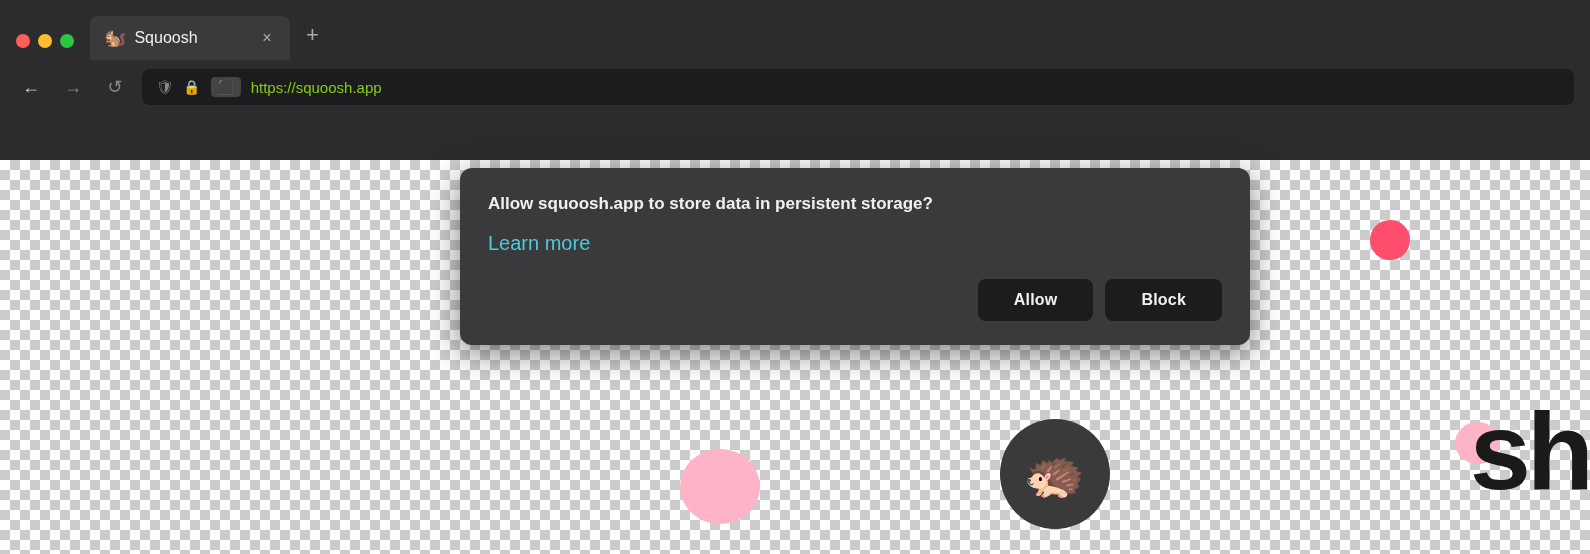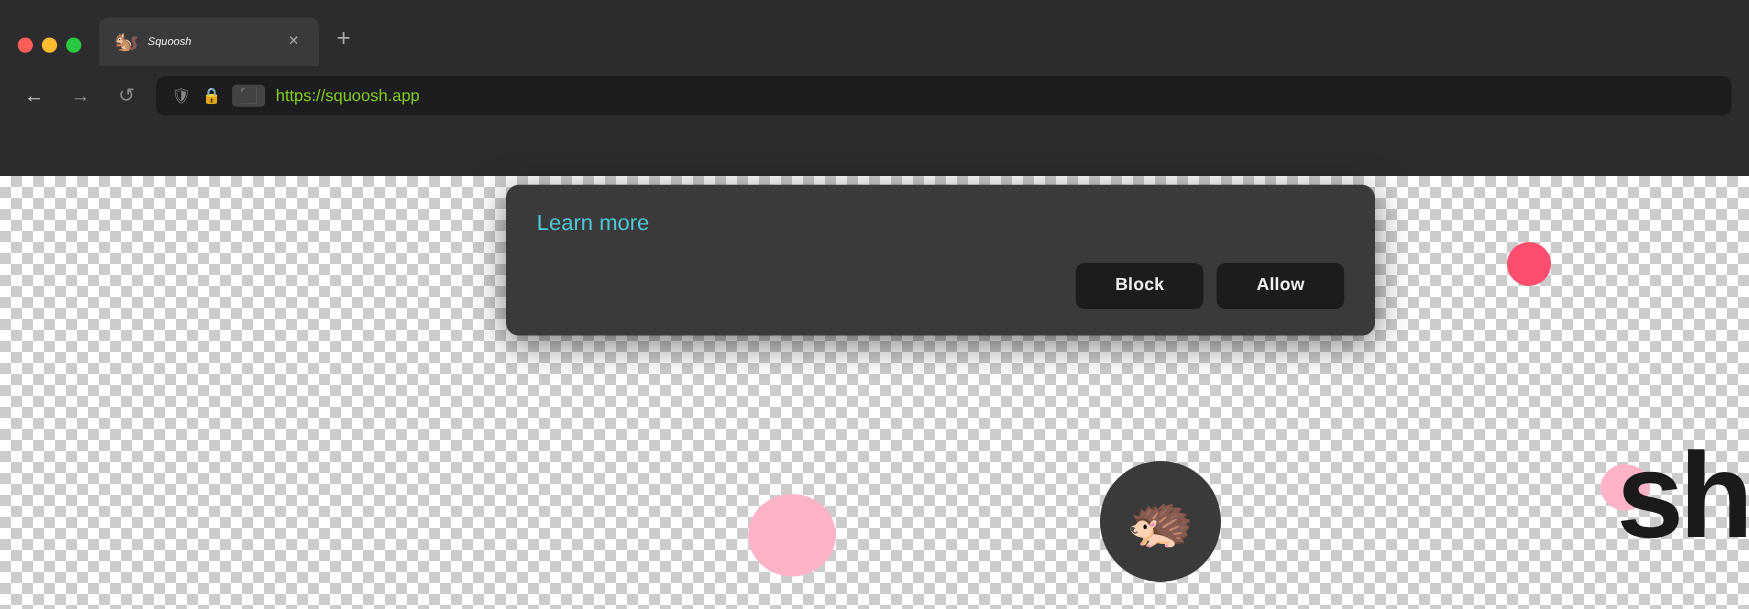--- a/index.html
+++ b/index.html
@@ -57,24 +57,23 @@
       min-width: 200px;
       position: relative;
     }
 
     .tab-favicon {
       font-size: 18px;
     }
 
     .tab-title {
       color: #f0f0f0;
-      font-size: 10px;
+      font-size: 16px;
       font-weight: 500;
       flex: 1;
-      font-style: italic;
     }
 
     .tab-close {
       color: #aaa;
       font-size: 16px;
       cursor: pointer;
       width: 18px;
       height: 18px;
       display: flex;
       align-items: center;
@@ -321,20 +320,21 @@
   <div class="deco-circle deco-pink-large"></div>
   <div class="deco-circle deco-pink-small"></div>
 
   <div class="squoosh-logo">
     <span class="squoosh-logo-inner">🦔</span>
   </div>
 
   <div class="squoosh-text">sh</div>
 
   <div class="permission-popup">
+    <div class="popup-question">Allow squoosh.app to store data in persistent storage?</div>
     <a class="popup-learn-more" href="#">Learn more</a>
     <div class="popup-actions">
+      <button class="popup-btn allow">Allow</button>
       <button class="popup-btn block">Block</button>
-      <button class="popup-btn allow">Allow</button>
     </div>
   </div>
 
 </div>
 
 </body></html>

